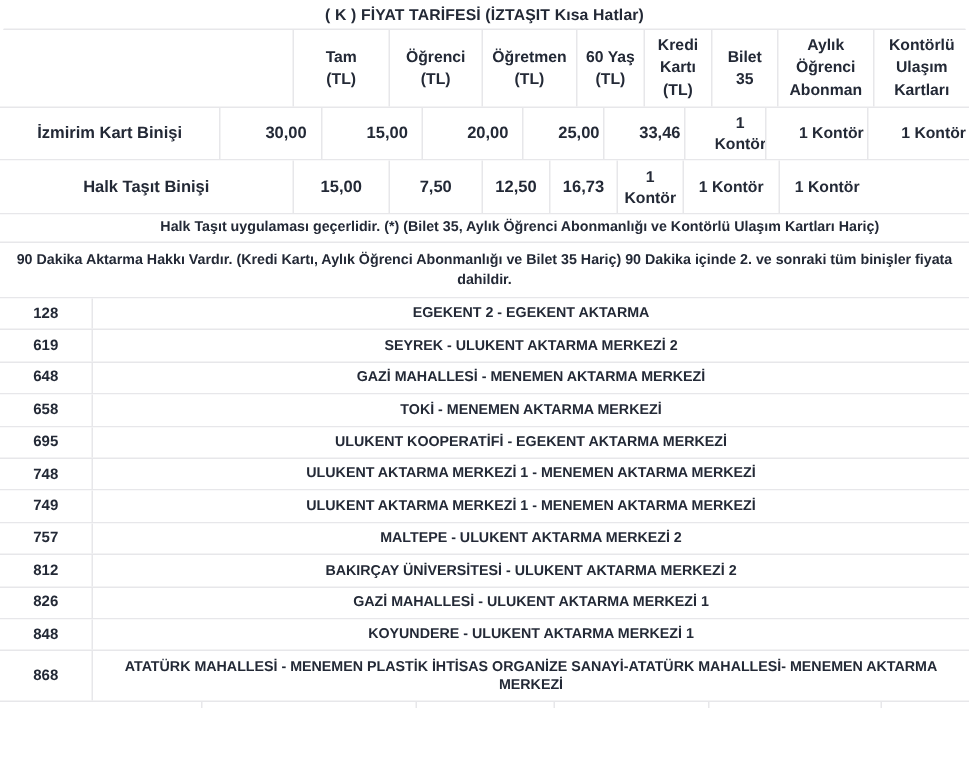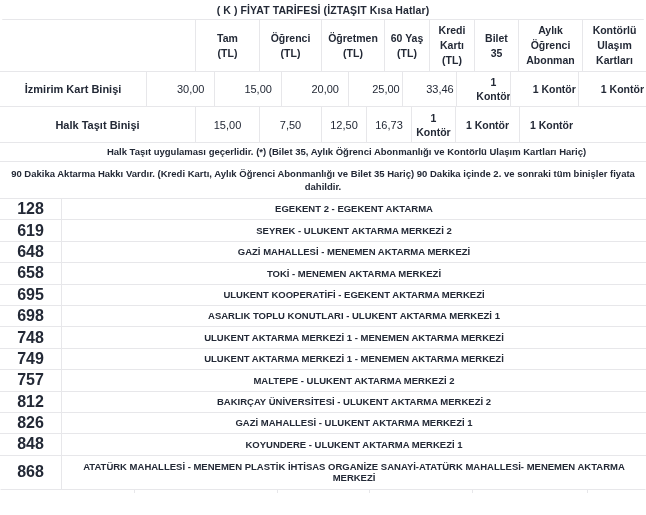--- a/index.html
+++ b/index.html
@@ -26,42 +26,42 @@
   .title-text { font-size:10.5px; font-weight:700; letter-spacing:.1px; }
 
   
   .hdr-row { height:52px; }
   .hdr-cell { font-size:10.5px; font-weight:600; line-height:15px; white-space:pre-line; }
 
   
   .fare-row-1 { height:35px;gap:20px; }
   .fare-row-2 { height:36px; }
   .fare-label { font-size:11px; font-weight:600; }
-  .fare-val   { font-size:11px; font-weight:400; }
+  .fare-val   { font-size:11px; font-weight:700; }
   .fare-kontor { font-size:10.5px; font-weight:700; line-height:14px; white-space:pre-line; }
 
   
   .c0 { width:196px; } .c1 { width:64px; } .c2 { width:62px; }
   .c3 { width:63px; }  .c4 { width:45px; } .c5 { width:45px; }
   .c6 { width:44px; }  .c7 { width:64px; } .c8 { width:63px; }
 
   
   .note-row-1 { height:19px;padding-left:47px; }
   .note-row-2 { height:37px; }
   .note-cell {
     width:646px; border-right:none;
     font-size:9.5px; font-weight:600; line-height:13.5px;
     padding:0 10px;
   }
 
   
   .line-row { height:21.4px; }
   .line-row-tall { height:34px; }
   .line-no {
-    width:62px; font-size:16px; font-weight:700;
+    width:62px; font-size:10px; font-weight:700;
     border-right:1px solid #e7e7ea;
   }
   .line-route {
     flex:1; border-right:none;
     font-size:9.5px; font-weight:700; line-height:11.5px;
     padding:0 10px;
   }
 
   
   .sliver { position:relative; height:3.6px; background:#fff; border-bottom:none; }
@@ -147,24 +147,20 @@
   </div>
   <div class="row line-row">
     <div class="cell line-no">658</div>
     <div class="cell line-route">TOKİ - MENEMEN AKTARMA MERKEZİ</div>
   </div>
   <div class="row line-row">
     <div class="cell line-no">695</div>
     <div class="cell line-route">ULUKENT KOOPERATİFİ - EGEKENT AKTARMA MERKEZİ</div>
   </div>
   <div class="row line-row">
-    <div class="cell line-no">698</div>
-    <div class="cell line-route">ASARLIK TOPLU KONUTLARI - ULUKENT AKTARMA MERKEZİ 1</div>
-  </div>
-  <div class="row line-row">
     <div class="cell line-no">748</div>
     <div class="cell line-route">ULUKENT AKTARMA MERKEZİ 1 - MENEMEN AKTARMA MERKEZİ</div>
   </div>
   <div class="row line-row">
     <div class="cell line-no">749</div>
     <div class="cell line-route">ULUKENT AKTARMA MERKEZİ 1 - MENEMEN AKTARMA MERKEZİ</div>
   </div>
   <div class="row line-row">
     <div class="cell line-no">757</div>
     <div class="cell line-route">MALTEPE - ULUKENT AKTARMA MERKEZİ 2</div>

